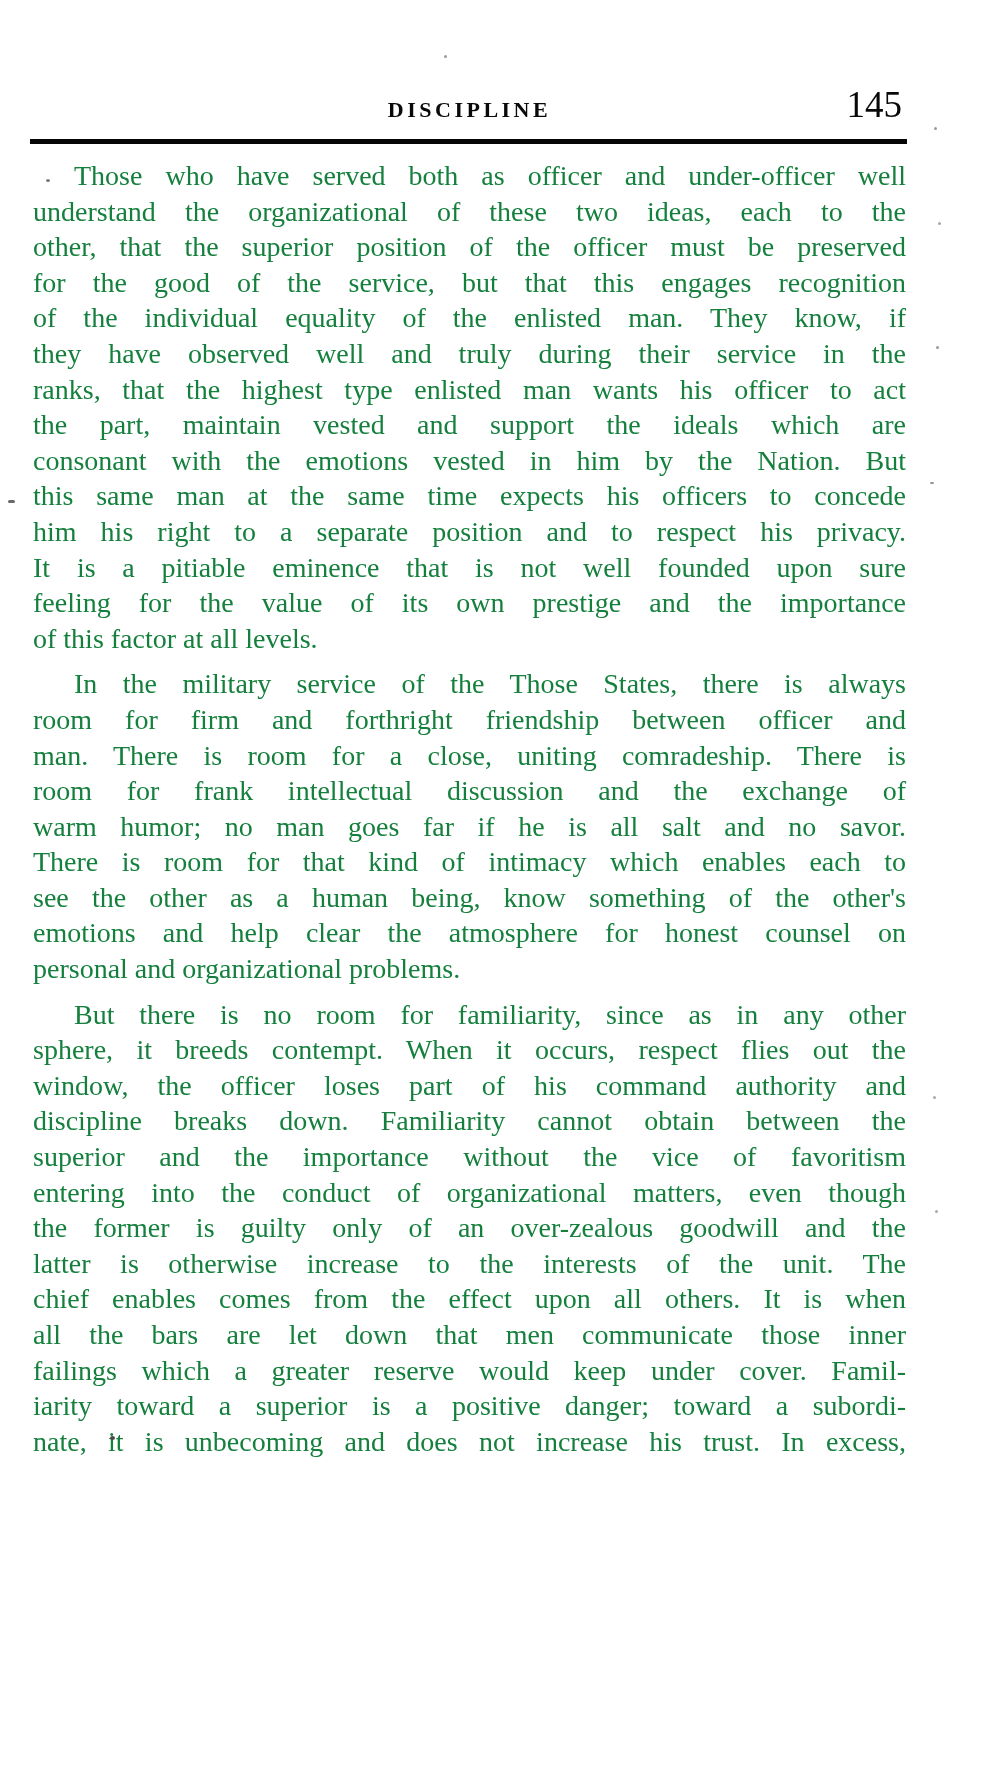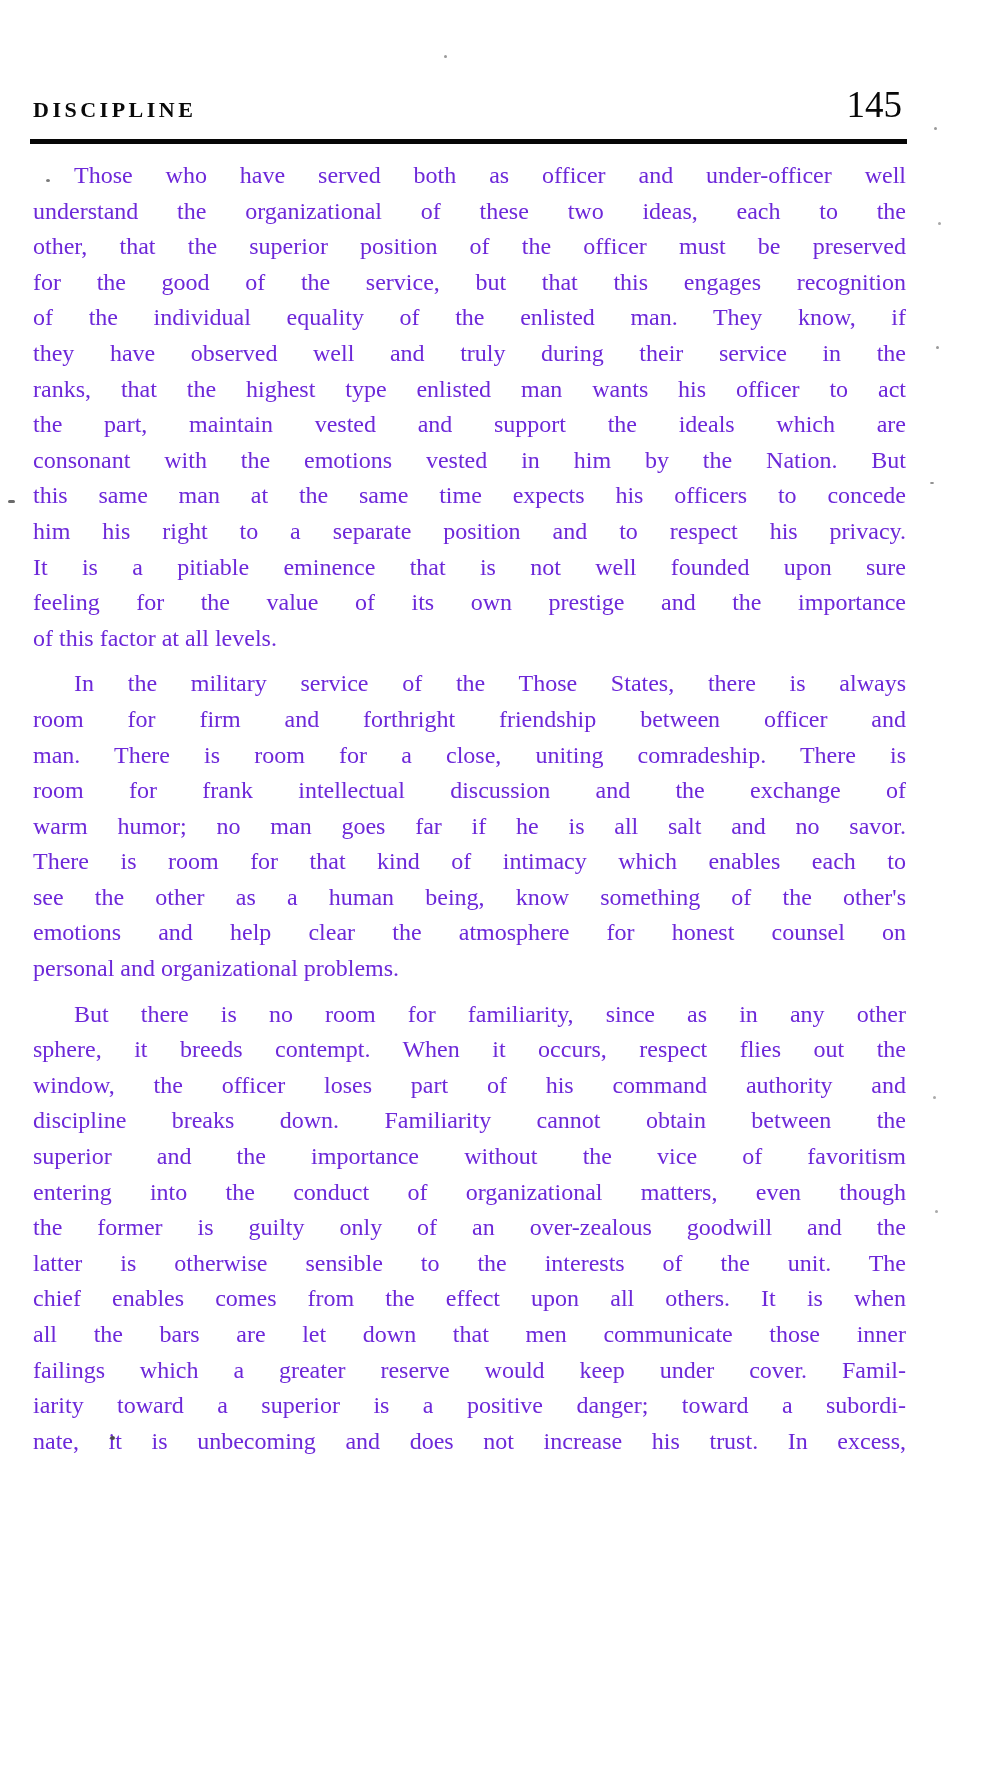--- a/index.html
+++ b/index.html
@@ -16,21 +16,21 @@
     position: absolute;
     left: 33px;
     top: 0;
     width: 873px;
   }
   .running-header { position: relative; height: 158px; }
   .chapter-title {
     position: absolute;
     left: 0; right: 0;
     top: 97px;
-    text-align: left;
+    text-align: center;
     font-size: 22px;
     font-weight: bold;
     letter-spacing: 3.5px;
     color: #090909;
   }
   .page-number {
     position: absolute;
     right: 4px;
     top: 86px;
     font-size: 37px;
@@ -43,23 +43,23 @@
     top: 139px;
     width: 877px;
     height: 5px;
     background: #060606;
   }
   .body-text {
     position: absolute;
     left: 0;
     top: 158px;
     width: 873px;
-    font-size: 24px;
+    font-size: 28px;
     line-height: 35.6px;
-    color: #6d28d9;
+    color: #15803d;
   }
   .para { margin: 0 0 10px 0; }
   .line {
     text-align: justify;
     text-align-last: justify;
     white-space: normal;
   }
   .para .line.first { text-indent: 41px; }
   .para .line.last { text-align-last: left; }
   
@@ -116,21 +116,21 @@
           <div class="line last">personal and organizational problems.</div>
         </div>
         <div class="para">
           <div class="line first">But there is no room for familiarity, since as in any other</div>
           <div class="line">sphere, it breeds contempt. When it occurs, respect flies out the</div>
           <div class="line">window, the officer loses part of his command authority and</div>
           <div class="line">discipline breaks down. Familiarity cannot obtain between the</div>
           <div class="line">superior and the importance without the vice of favoritism</div>
           <div class="line">entering into the conduct of organizational matters, even though</div>
           <div class="line">the former is guilty only of an over-zealous goodwill and the</div>
-          <div class="line">latter is otherwise sensible to the interests of the unit. The</div>
+          <div class="line">latter is otherwise increase to the interests of the unit. The</div>
           <div class="line">chief enables comes from the effect upon all others. It is when</div>
           <div class="line">all the bars are let down that men communicate those inner</div>
           <div class="line">failings which a greater reserve would keep under cover. Famil-</div>
           <div class="line">iarity toward a superior is a positive danger; toward a subordi-</div>
           <div class="line last">nate, it is unbecoming and does not increase his trust. In excess,</div>
         </div>
       </div>
   </div>
 
   <div class="speck s1"></div>

